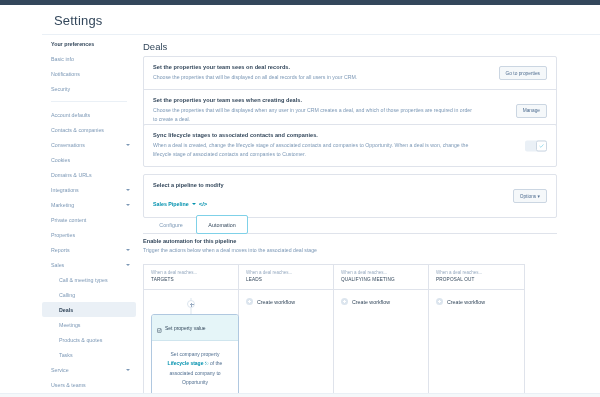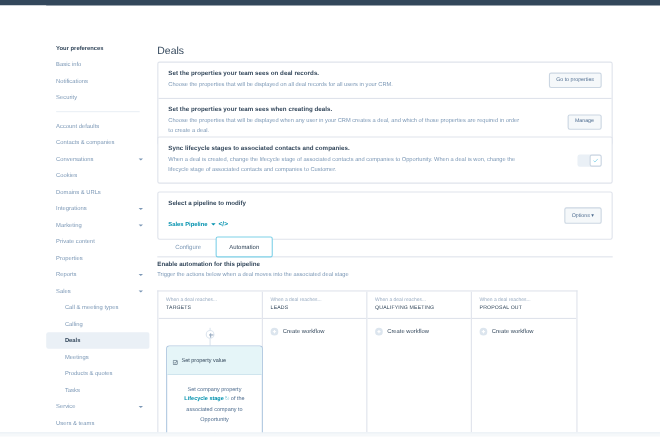--- a/index.html
+++ b/index.html
@@ -248,20 +248,23 @@
 </style>
 </head>
 <body>
 
 <div id="app">
 
   <div class="top-nav-bar"></div>
 
   <div class="left-gutter"></div>
 
+  <div class="settings-header">
+    <div class="settings-title">Settings</div>
+  </div>
 
   <div class="sidebar" id="sidebar">
       <div class="nav-item bold">
         <span class="label">Your preferences</span>
       </div>
       <div class="nav-item">
         <span class="label">Basic info</span>
       </div>
       <div class="nav-item">
         <span class="label">Notifications</span>

